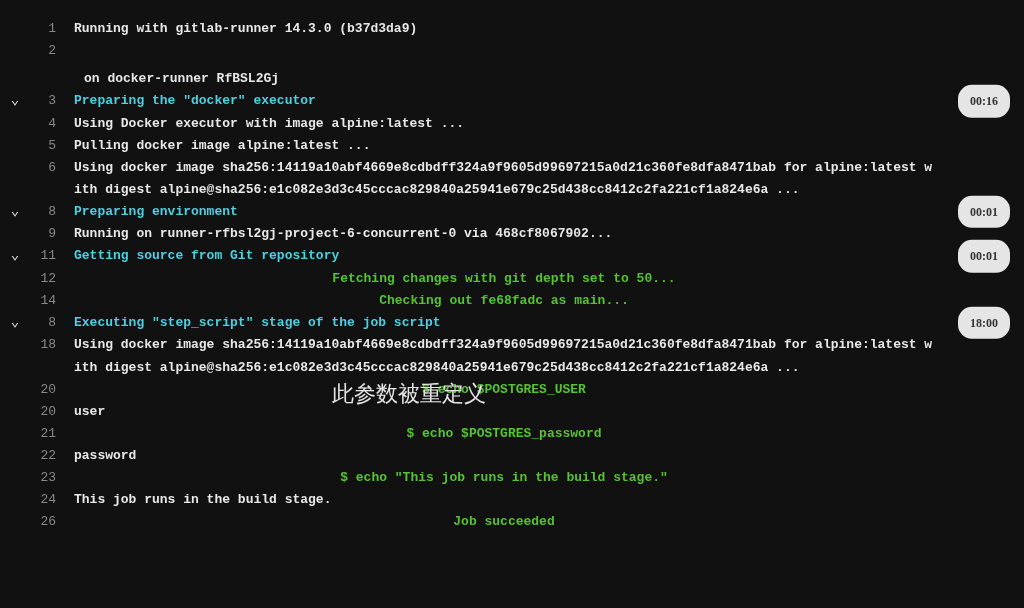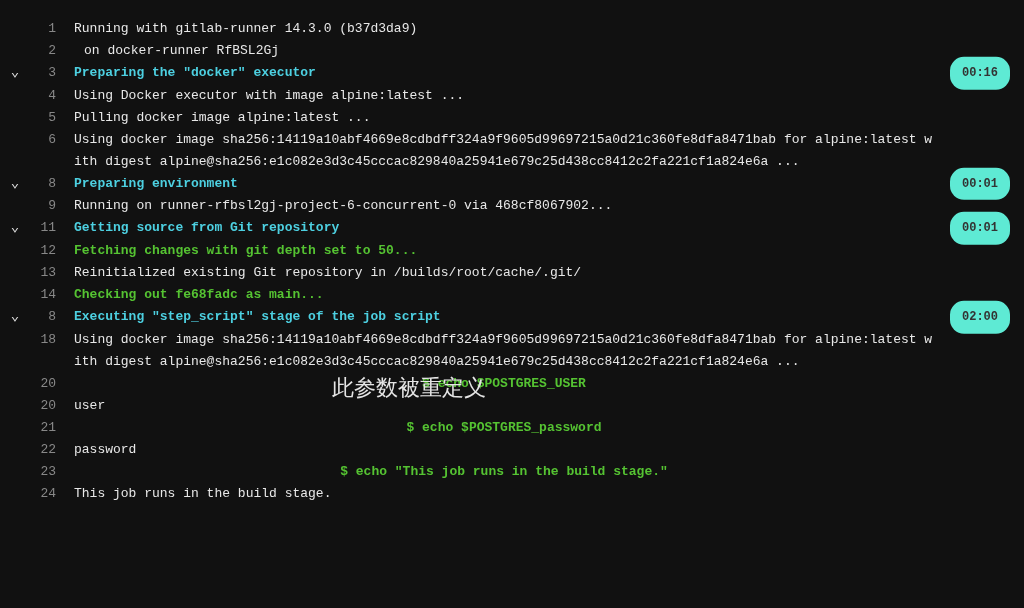--- a/index.html
+++ b/index.html
@@ -35,48 +35,51 @@
       color: #888;
       padding-right: 4px;
     }
     .content {
       flex: 1 1 auto;
       padding-left: 14px;
       white-space: pre-wrap;
       word-break: break-all;
       position: relative;
       padding-right: 90px;
+      font-weight: bold;
     }
     .content.indent {
       padding-left: 24px;
+      margin-top: 28px;
     }
     .section-header {
       color: #4dd0e1;
       font-weight: bold;
     }
     .green {
       color: #55c332;
       font-weight: bold;
+      text-align: center;
     }
     .green-normal {
       color: #55c332;
       font-weight: bold;
       text-align: center;
     }
     .duration-badge {
       position: absolute;
       right: 14px;
       top: 50%;
       transform: translateY(-50%);
-      background: #5eead4;
+      background: #e5e5e5;
       color: #333;
       border-radius: 14px;
       padding: 6px 12px;
       font-size: 12px;
-      font-family: Liberation Mono, monospace;
+      font-family: Liberation Serif, serif;
     }
     .annotation {
       position: absolute;
       color: #e5e5e5;
       font-family: Liberation Sans, sans-serif;
       font-size: 22px;
       font-weight: 500;
       left: 272px;
       pointer-events: none;
       top: -4px;
@@ -134,32 +137,27 @@
       <span class="lineno">11</span>
       <span class="content section-header">Getting source from Git repository<span class="duration-badge">00:01</span></span>
     </div>
     <div class="log-line">
       <span class="chevron-col"></span>
       <span class="lineno">12</span>
       <span class="content green">Fetching changes with git depth set to 50...</span>
     </div>
     <div class="log-line">
       <span class="chevron-col"></span>
-      <span class="lineno">13</span>
-      <span class="content">Reinitialized existing Git repository in /builds/root/cache/.git/</span>
-    </div>
-    <div class="log-line">
-      <span class="chevron-col"></span>
       <span class="lineno">14</span>
       <span class="content green">Checking out fe68fadc as main...</span>
     </div>
     <div class="log-line">
       <span class="chevron-col"><span class="chevron">⌄</span></span>
       <span class="lineno">8</span>
-      <span class="content section-header">Executing "step_script" stage of the job script<span class="duration-badge">02:00</span></span>
+      <span class="content section-header">Executing "step_script" stage of the job script<span class="duration-badge">18:00</span></span>
     </div>
     <div class="log-line">
       <span class="chevron-col"></span>
       <span class="lineno">18</span>
       <span class="content">Using docker image sha256:14119a10abf4669e8cdbdff324a9f9605d99697215a0d21c360fe8dfa8471bab for alpine:latest with digest alpine@sha256:e1c082e3d3c45cccac829840a25941e679c25d438cc8412c2fa221cf1a824e6a ...</span>
     </div>
     <div class="log-line annotation-row">
       <span class="chevron-col"></span>
       <span class="lineno">20</span>
       <span class="content green-normal">$ echo $POSTGRES_USER<span class="annotation">此参数被重定义</span></span>
@@ -182,13 +180,18 @@
     <div class="log-line">
       <span class="chevron-col"></span>
       <span class="lineno">23</span>
       <span class="content green-normal">$ echo "This job runs in the build stage."</span>
     </div>
     <div class="log-line">
       <span class="chevron-col"></span>
       <span class="lineno">24</span>
       <span class="content">This job runs in the build stage.</span>
     </div>
+    <div class="log-line">
+      <span class="chevron-col"></span>
+      <span class="lineno">26</span>
+      <span class="content green-normal">Job succeeded</span>
+    </div>
   </div>
 
 </body></html>

